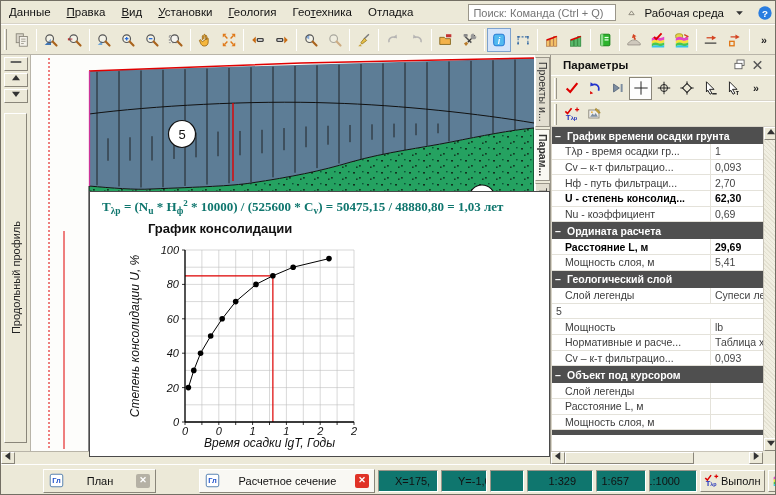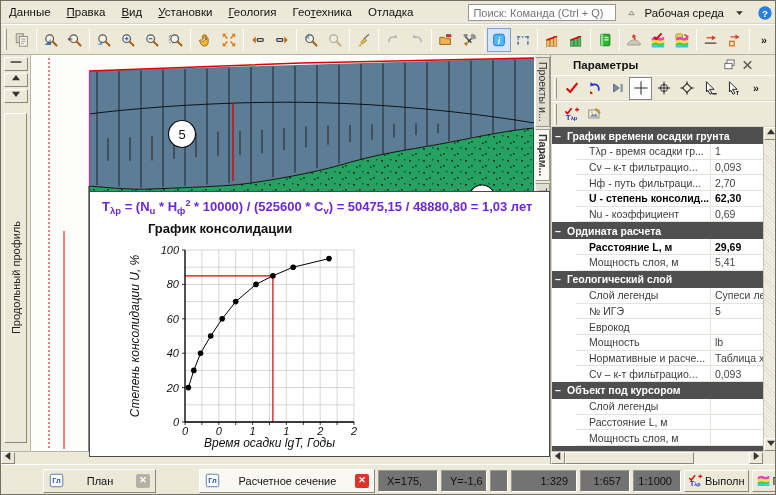--- a/index.html
+++ b/index.html
@@ -35,62 +35,62 @@
           display:flex;align-items:center;justify-content:center;}
   
   .canvas-svg{position:absolute;left:30px;top:54px;}
   
   .vtabsR{position:absolute;left:533px;top:54px;width:16px;height:396px;background:#ece9d8;border-left:1px solid #fff;padding-top:2px;}
   .vtabR{writing-mode:vertical-rl;font-size:10.5px;color:#333;border:1px solid #9a968a;border-left:1px solid #fff;
          background:#e2ded0;padding:4px 0;margin-bottom:2px;width:15px;text-align:center;white-space:nowrap;overflow:hidden;}
   .vtabR.sel{background:#f9f8f3;font-weight:bold;}
   
   .panel{position:absolute;left:549px;top:54px;width:227px;height:409px;background:#ece9d8;border-left:1px solid #9a968a;}
-  .panel-title{height:20px;display:flex;align-items:center;padding:0 22px;font-size:11.5px;font-weight:bold;}
+  .panel-title{height:20px;display:flex;align-items:center;padding:0 12px;font-size:11.5px;font-weight:bold;}
   .panel-title .sp{flex:1;}
   .picon{width:15px;height:15px;display:flex;align-items:center;justify-content:center;margin-left:3px;}
   .ptb{height:26px;display:flex;align-items:center;border-top:1px solid #fff;border-bottom:1px solid #d8d4c8;padding-left:1px;}
   .ptb .tbtn{width:23px;height:23px;}
   
   .grid-wrap{position:absolute;left:0;top:72px;right:14px;bottom:13px;background:#fff;overflow:hidden;border-left:1px solid #d8d4c8;}
   .sec{height:17px;background:#4f4f4f;color:#fff;font-size:10.5px;font-weight:bold;display:flex;align-items:center;padding:0 3px;gap:4px;}
   .sec .minus{font-weight:bold;width:8px;}
-  .prow{height:15.7px;display:flex;font-size:10.5px;border-bottom:1px solid #e4e2da;align-items:center;margin-left:24px;}
+  .prow{height:15.7px;display:flex;font-size:10.5px;border-bottom:1px solid #e4e2da;align-items:center;}
   .plabel{flex:1;padding-left:13px;color:#3c3c3c;white-space:nowrap;overflow:hidden;border-right:1px solid #e4e2da;height:100%;display:flex;align-items:center;}
   .pvalue{width:52px;padding-left:4px;color:#444;white-space:nowrap;overflow:hidden;height:100%;display:flex;align-items:center;}
   .prow.bold .plabel,.prow.bold .pvalue{font-weight:bold;color:#000;}
   .partial-sec{height:5px;background:#4f4f4f;}
   .vscroll{position:absolute;right:0;top:72px;width:14px;bottom:13px;background:#f1efe2;
            background-image:repeating-linear-gradient(45deg,#e4e1d2 0 1px,transparent 1px 3px);border-left:1px solid #c8c4b8;}
   .vs-btn{position:absolute;left:0;width:13px;height:13px;background:#ece9d8;border:1px solid;border-color:#fff #8a867a #8a867a #fff;
           display:flex;align-items:center;justify-content:center;}
   .hscroll{position:absolute;left:0;bottom:0;right:14px;height:13px;background:#f1efe2;display:flex;border-top:1px solid #c8c4b8;}
   .hs-track{flex:1;position:relative;}
   .hs-thumb{position:absolute;left:0;top:0;width:70%;height:12px;background:#ece9d8;border:1px solid;border-color:#fff #8a867a #8a867a #fff;}
   
   .popup{position:absolute;left:88px;top:190px;width:461px;height:266px;background:#fff;border:1px solid #4a4a4a;z-index:6;}
-  .formula{position:absolute;left:12px;top:6px;font-size:13px;font-weight:bold;color:#6d28d9;white-space:nowrap;}
+  .formula{position:absolute;left:12px;top:6px;font-size:13px;font-weight:bold;color:#0f766e;white-space:nowrap;font-family:Liberation Serif, serif;}
   .formula .sub{font-size:9.5px;vertical-align:-3px;}
   .formula .sup{font-size:9px;vertical-align:5px;}
   .chart-title{position:absolute;left:46px;top:29px;font-size:13px;font-weight:bold;padding-left:12px;}
   #chart{position:absolute;left:26px;top:44px;}
   #chart text{font-family:"Liberation Sans",sans-serif;font-style:italic;fill:#111;}
   #chart .grid{stroke:#bdbdbd;stroke-width:0.6;}
   
   .statusbar{position:absolute;left:0;top:463px;width:776px;height:32px;border-top:1px solid #fff;display:flex;align-items:center;
              padding:0 2px;gap:3px;font-size:11px;}
   .stab{display:flex;align-items:center;gap:4px;padding:0 5px;height:24px;border:1px solid;border-color:#fff #8a867a #8a867a #fff;
         background:#ece9d8;flex:0 0 auto;margin-left:40px;}
   .stab.active{background:#f9f8f3;}
   .tclose{width:14px;height:14px;border-radius:2px;display:flex;align-items:center;justify-content:center;color:#fff;
           font-size:9px;font-weight:bold;line-height:1;}
   .tclose.gray{background:#b5b1a5;}
   .tclose.red{background:#e03226;}
   .scell{border:1px solid;border-color:#9a968a #fff #fff #9a968a;height:22px;display:flex;align-items:center;
-         padding:0 8px;flex:0 0 auto;background:#737373;overflow:hidden;white-space:nowrap;}
+         padding:0 16px;flex:0 0 auto;background:#0f766e;overflow:hidden;white-space:nowrap;}
   .sbtn{display:flex;align-items:center;gap:2px;height:22px;border:1px solid;border-color:#fff #8a867a #8a867a #fff;
         background:#ece9d8;padding:0 3px;flex:0 0 auto;overflow:hidden;white-space:nowrap;}
   .w-x{width:60px;} .w-y{width:46px;} .w-gap{width:12px;} .w-s1{width:66px;justify-content:flex-end;}
   .w-s2{width:50px;justify-content:flex-end;} .w-s3{width:48px;justify-content:flex-end;}
   .stab1{width:113px;} .stab2{width:176px;}
   .sbtn .lbl{max-width:42px;overflow:hidden;}
 </style>
 </head>
 <body>
 
@@ -583,26 +583,21 @@
         </div>
         <div class="sec">
           <span class="minus">–</span>
           <span>Геологический слой</span>
         </div>
         <div class="prow">
           <div class="plabel">Слой легенды</div>
           <div class="pvalue">Супеси лес</div>
         </div>
         <div class="prow">
-          <div class="plabel">№ ИГЭ</div>
           <div class="pvalue">5</div>
-        </div>
-        <div class="prow">
-          <div class="plabel">Еврокод</div>
-          <div class="pvalue"></div>
         </div>
         <div class="prow">
           <div class="plabel">Мощность</div>
           <div class="pvalue">lb</div>
         </div>
         <div class="prow">
           <div class="plabel">Нормативные и расче...</div>
           <div class="pvalue">Таблица ха</div>
         </div>
         <div class="prow">

